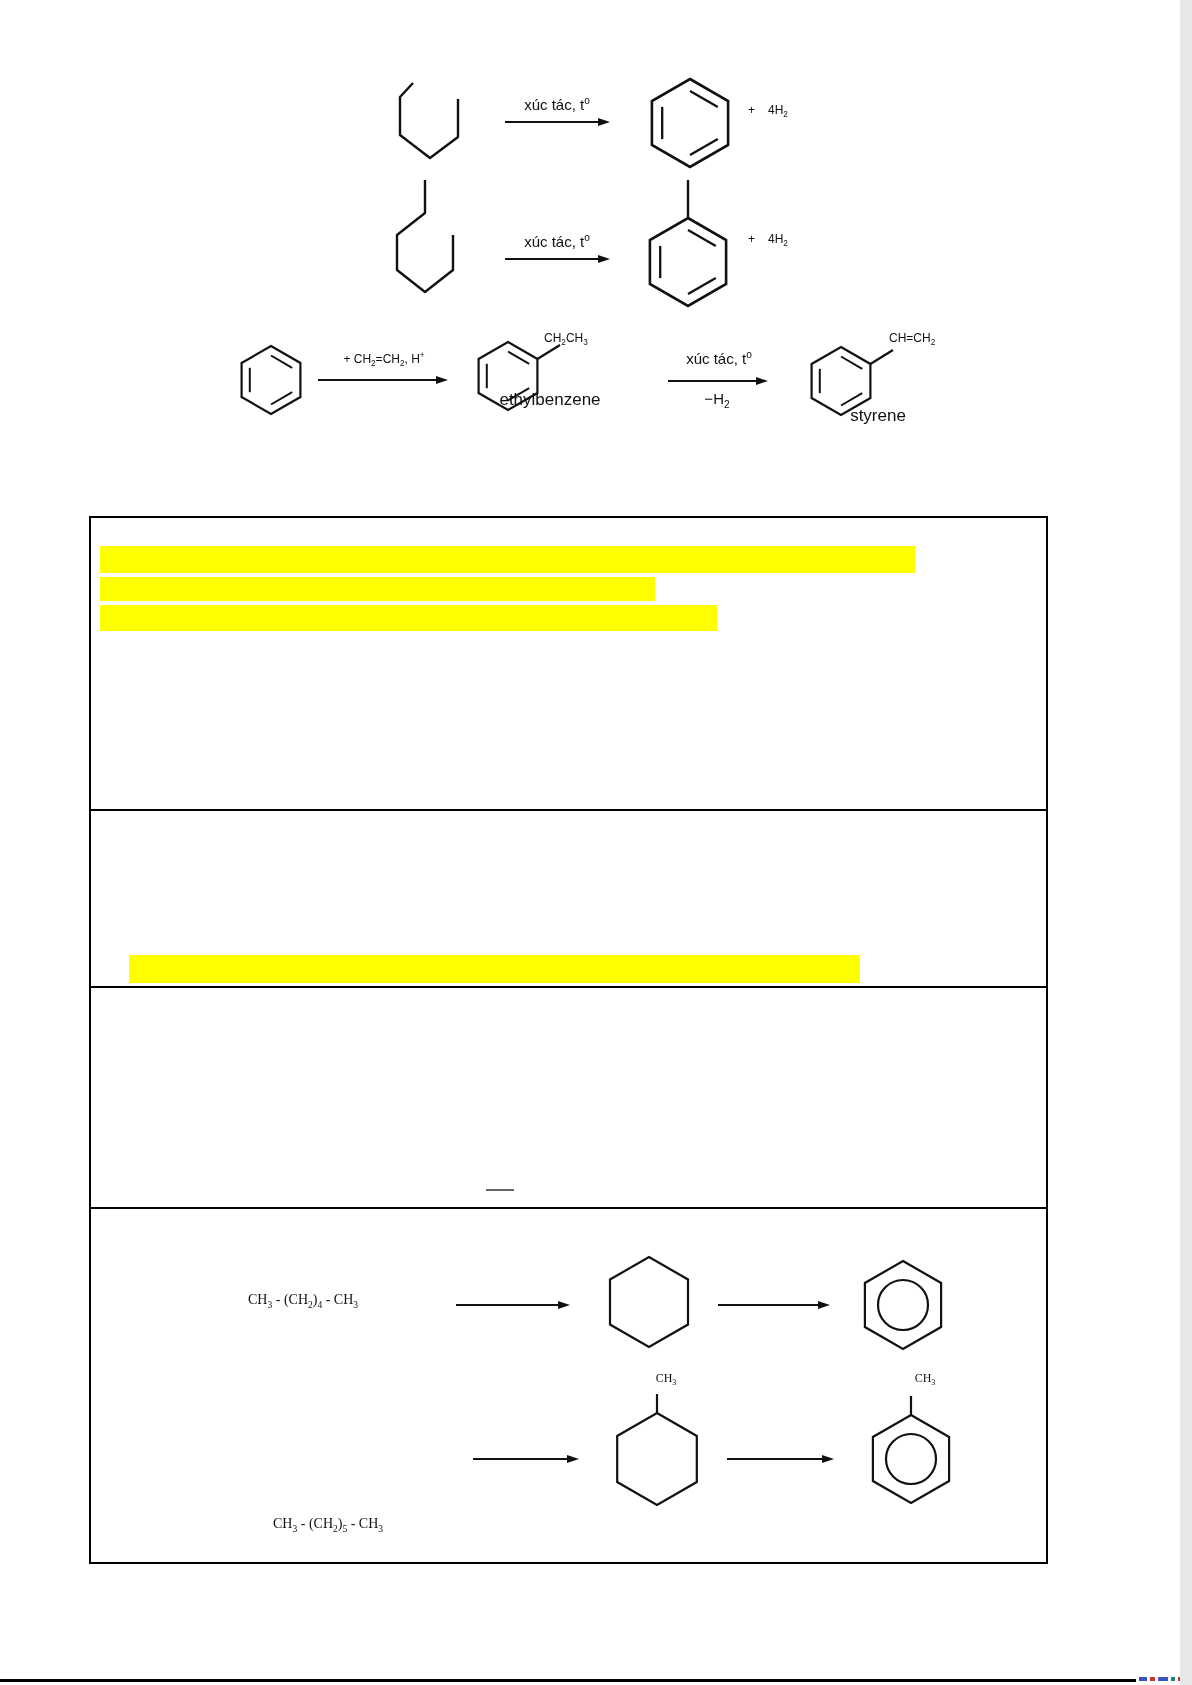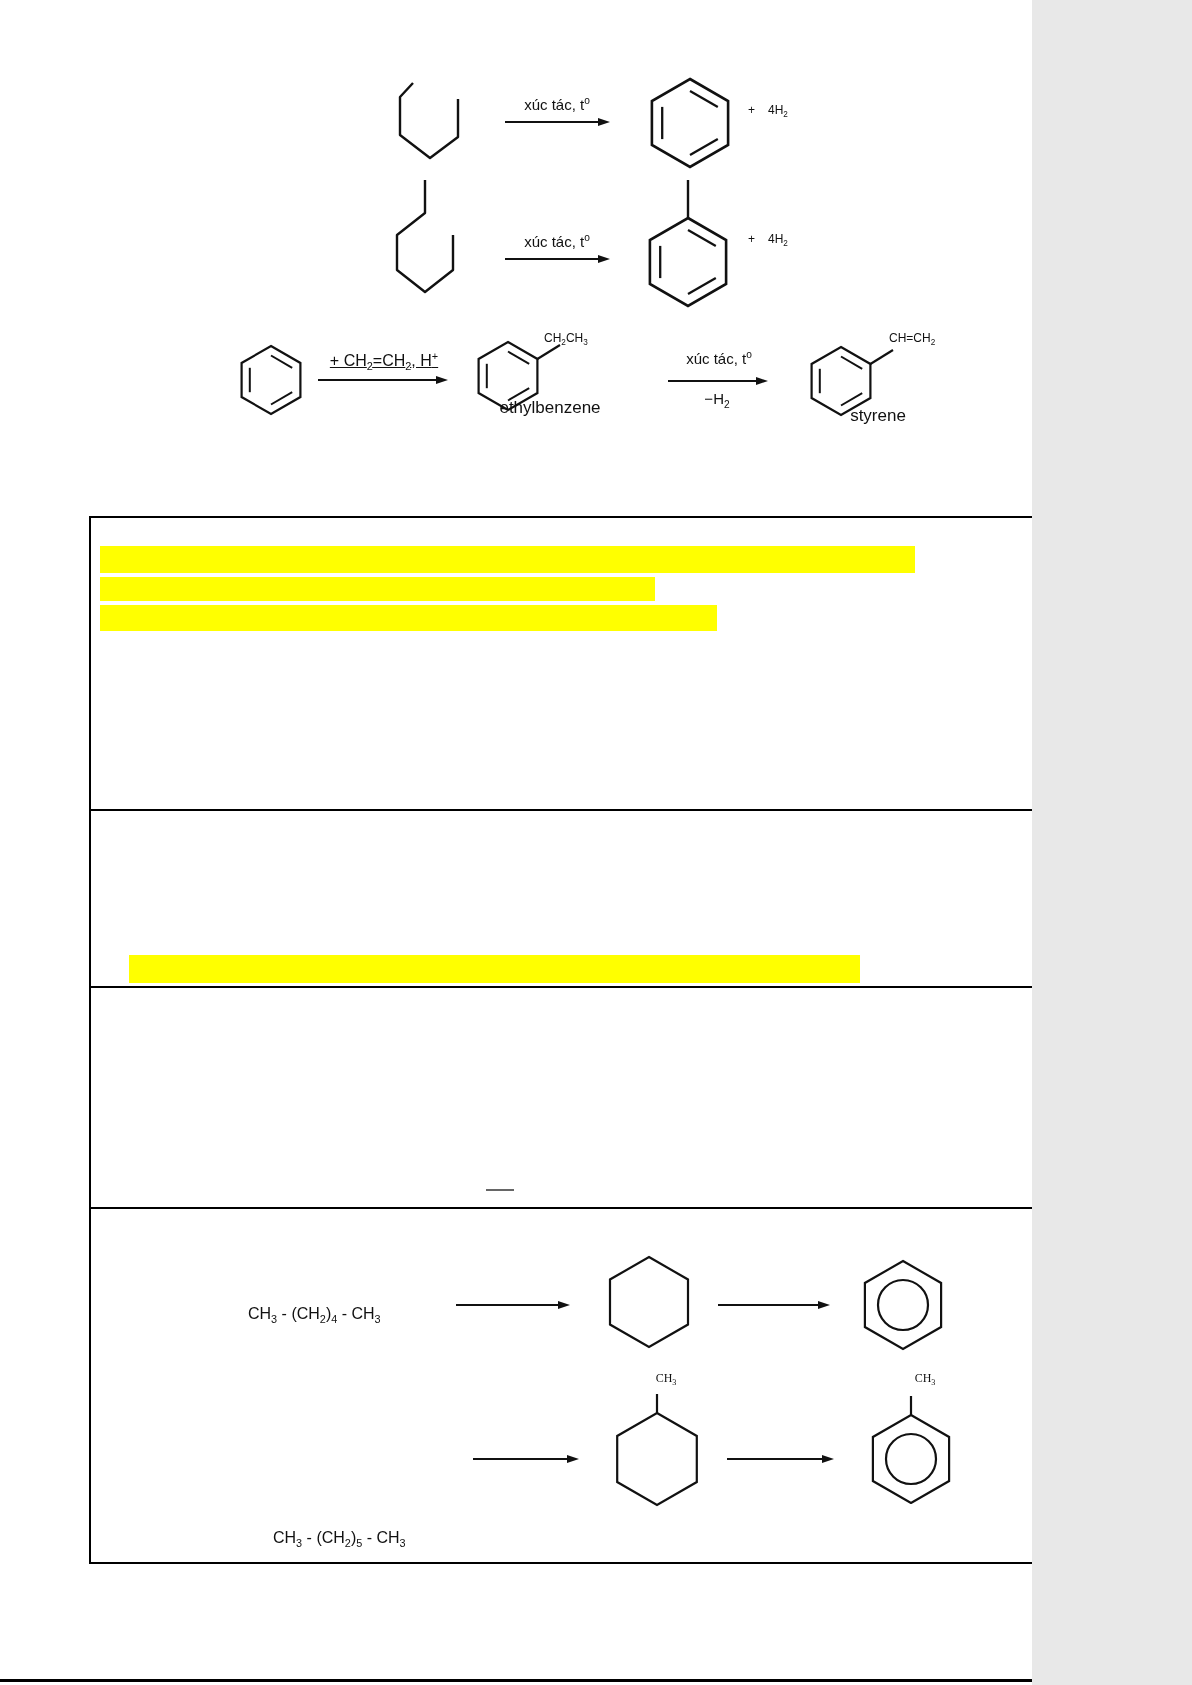--- a/index.html
+++ b/index.html
@@ -1,25 +1,25 @@
 <!DOCTYPE html>
 <html><head>
 <meta charset="utf-8">
 <style>
   html,body{margin:0;padding:0;background:#e8e8e8;}
-  #page{position:relative;width:1032px;height:1685px;background:#ffffff;overflow:hidden;
+  #page{position:relative;width:1180px;height:1685px;background:#ffffff;overflow:hidden;
         font-family:"Liberation Sans",sans-serif;color:#111;}
   .abs{position:absolute;}
   .cx{transform:translateX(-50%);}
   .nowrap{white-space:nowrap;}
   .cond{font-size:15px;}
-  .reagent{font-size:16px;text-decoration:underline;}
+  .reagent{font-size:12px;}
   .formula{font-size:12px;}
   .chemlabel{font-size:17px;}
-  .serif-f{font-family:Liberation Sans, sans-serif;font-size:16px;white-space:nowrap;margin-top:13px;}
+  .serif-f{font-family:Liberation Serif, serif;font-size:14px;white-space:nowrap;}
   .ch3{font-family:"Liberation Serif",serif;font-size:12px;white-space:nowrap;}
   sub{font-size:68%;line-height:0;}
   sup{font-size:68%;line-height:0;}
   .hl{position:absolute;background:#ffff00;}
   .tableborder{position:absolute;border:2px solid #000;box-sizing:border-box;background:transparent;}
   .divider{position:absolute;height:2px;background:#000;}
   .dash{position:absolute;height:2px;background:#666;}
   .rule{position:absolute;height:3px;background:#000;}
   svg{display:block;}
   .stroke{stroke:#111;fill:none;}
@@ -97,21 +97,21 @@
   <svg class="abs" style="left:471px;top:336px" width="92" height="78" viewBox="0 0 92 78">
     <polygon class="stroke" stroke-width="2.2" points="37,6 66.4,23 66.4,57 37,74 7.6,57 7.6,23"></polygon>
     <line class="stroke" stroke-width="2" x1="37" y1="15.5" x2="58.2" y2="27.8"></line>
     <line class="stroke" stroke-width="2" x1="15.8" y1="27.8" x2="15.8" y2="52.2"></line>
     <line class="stroke" stroke-width="2" x1="58.2" y1="52.2" x2="37" y2="64.5"></line>
     <line class="stroke" stroke-width="2.2" x1="66.4" y1="23" x2="89" y2="9"></line>
   </svg>
   <div class="abs formula nowrap" style="left:544px;top:331px">
     <span>CH</span><sub>2</sub><span>CH</span><sub>3</sub>
   </div>
-  <div class="abs cx chemlabel" style="left:550px;top:398px">ethylbenzene</div>
+  <div class="abs cx chemlabel" style="left:550px;top:390px">ethylbenzene</div>
 
   <div class="abs cx cond nowrap" style="left:719px;top:350px">
     <span>xúc tác, t</span><sup>o</sup>
   </div>
   <svg class="abs" style="left:668px;top:375px" width="100" height="12" viewBox="0 0 100 12">
     <line class="stroke" stroke-width="1.8" x1="0" y1="6" x2="89" y2="6"></line>
     <polygon class="fill" points="100,6 88,2 88,10"></polygon>
   </svg>
   <div class="abs cx cond nowrap" style="left:717px;top:390px">
     <span>−H</span><sub>2</sub>

